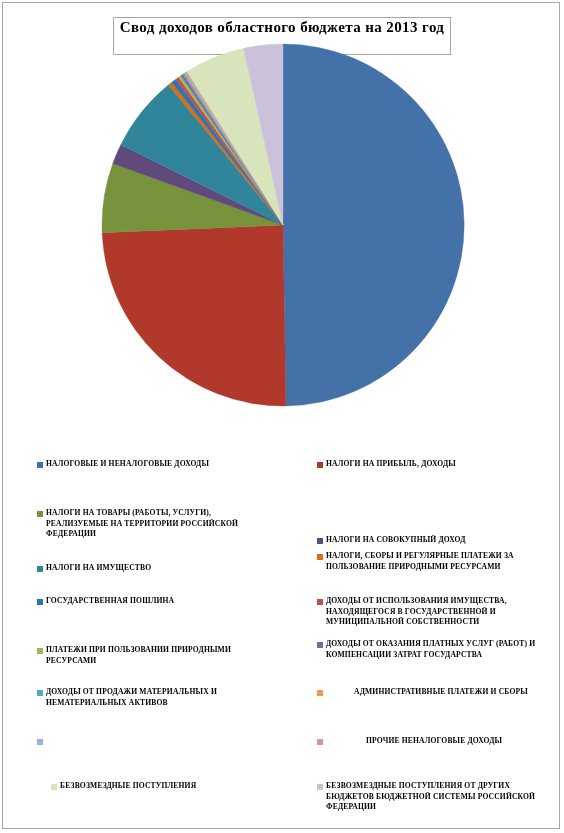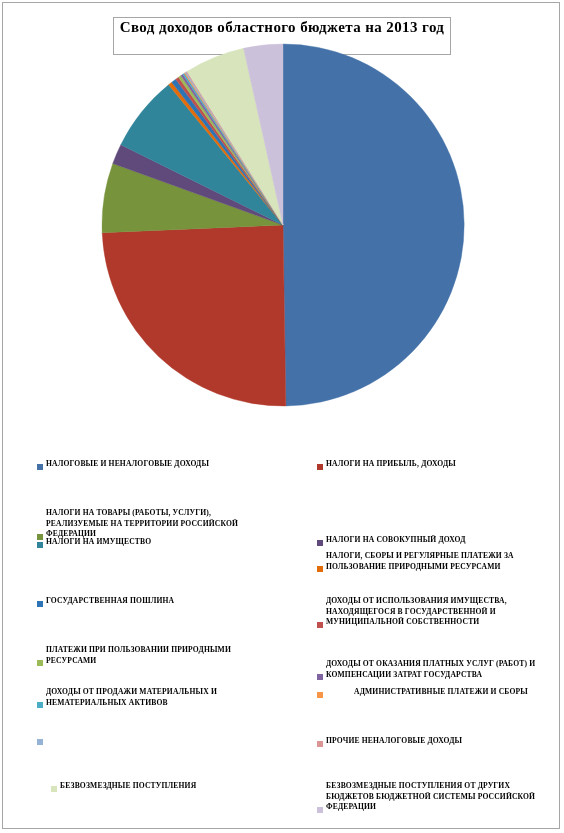--- a/index.html
+++ b/index.html
@@ -70,21 +70,21 @@
     position: absolute;
     top: 0;
     width: 250px;
   }
   .legend-col.left  { left: 24px; }
   .legend-col.right { left: 304px; }
 
   .legend-item {
     position: absolute;
     display: flex;
-    align-items: flex-end;
+    align-items: flex-start;
     width: 234px;
   }
   .swatch {
     flex: 0 0 auto;
     width: 6px;
     height: 6px;
     margin-top: 3px;
     margin-right: 3px;
   }
   .legend-label {
@@ -131,21 +131,21 @@
     <div class="legend">
       <div class="legend-col left" id="legend-col-0">
           <div class="legend-item" style="top: 8px;">
             <span class="swatch" style="background: rgb(68, 114, 168);"></span>
             <span class="legend-label">НАЛОГОВЫЕ И НЕНАЛОГОВЫЕ ДОХОДЫ</span>
           </div>
           <div class="legend-item" style="top: 57px;">
             <span class="swatch" style="background: rgb(119, 147, 60);"></span>
             <span class="legend-label">НАЛОГИ НА ТОВАРЫ (РАБОТЫ, УСЛУГИ), РЕАЛИЗУЕМЫЕ НА ТЕРРИТОРИИ РОССИЙСКОЙ ФЕДЕРАЦИИ</span>
           </div>
-          <div class="legend-item" style="top: 86px;">
+          <div class="legend-item" style="top: 112px;">
             <span class="swatch" style="background: rgb(49, 133, 155);"></span>
             <span class="legend-label">НАЛОГИ НА ИМУЩЕСТВО</span>
           </div>
           <div class="legend-item" style="top: 145px;">
             <span class="swatch" style="background: rgb(46, 116, 181);"></span>
             <span class="legend-label">ГОСУДАРСТВЕННАЯ ПОШЛИНА</span>
           </div>
           <div class="legend-item" style="top: 194px;">
             <span class="swatch" style="background: rgb(155, 187, 89);"></span>
             <span class="legend-label">ПЛАТЕЖИ ПРИ ПОЛЬЗОВАНИИ ПРИРОДНЫМИ РЕСУРСАМИ</span>
@@ -172,29 +172,29 @@
             <span class="legend-label">НАЛОГИ НА СОВОКУПНЫЙ ДОХОД</span>
           </div>
           <div class="legend-item" style="top: 100px;">
             <span class="swatch" style="background: rgb(227, 108, 10);"></span>
             <span class="legend-label">НАЛОГИ, СБОРЫ И РЕГУЛЯРНЫЕ ПЛАТЕЖИ ЗА ПОЛЬЗОВАНИЕ ПРИРОДНЫМИ РЕСУРСАМИ</span>
           </div>
           <div class="legend-item" style="top: 145px;">
             <span class="swatch" style="background: rgb(192, 80, 77);"></span>
             <span class="legend-label">ДОХОДЫ ОТ ИСПОЛЬЗОВАНИЯ ИМУЩЕСТВА, НАХОДЯЩЕГОСЯ В ГОСУДАРСТВЕННОЙ И МУНИЦИПАЛЬНОЙ СОБСТВЕННОСТИ</span>
           </div>
-          <div class="legend-item" style="top: 208px;">
+          <div class="legend-item" style="top: 188px;">
             <span class="swatch" style="background: rgb(128, 100, 162);"></span>
             <span class="legend-label">ДОХОДЫ ОТ ОКАЗАНИЯ ПЛАТНЫХ УСЛУГ (РАБОТ) И КОМПЕНСАЦИИ ЗАТРАТ ГОСУДАРСТВА</span>
           </div>
           <div class="legend-item" style="top: 236px; gap: 28px;">
             <span class="swatch" style="background: rgb(247, 150, 70);"></span>
             <span class="legend-label">АДМИНИСТРАТИВНЫЕ ПЛАТЕЖИ И СБОРЫ</span>
           </div>
-          <div class="legend-item" style="top: 285px;">
+          <div class="legend-item" style="top: 285px; gap: 40px;">
             <span class="swatch" style="background: rgb(217, 150, 148);"></span>
             <span class="legend-label">ПРОЧИЕ НЕНАЛОГОВЫЕ ДОХОДЫ</span>
           </div>
           <div class="legend-item" style="top: 330px;">
             <span class="swatch" style="background: rgb(204, 193, 218);"></span>
             <span class="legend-label">БЕЗВОЗМЕЗДНЫЕ ПОСТУПЛЕНИЯ ОТ ДРУГИХ БЮДЖЕТОВ БЮДЖЕТНОЙ СИСТЕМЫ РОССИЙСКОЙ ФЕДЕРАЦИИ</span>
           </div>
         </div>
     </div>
 

